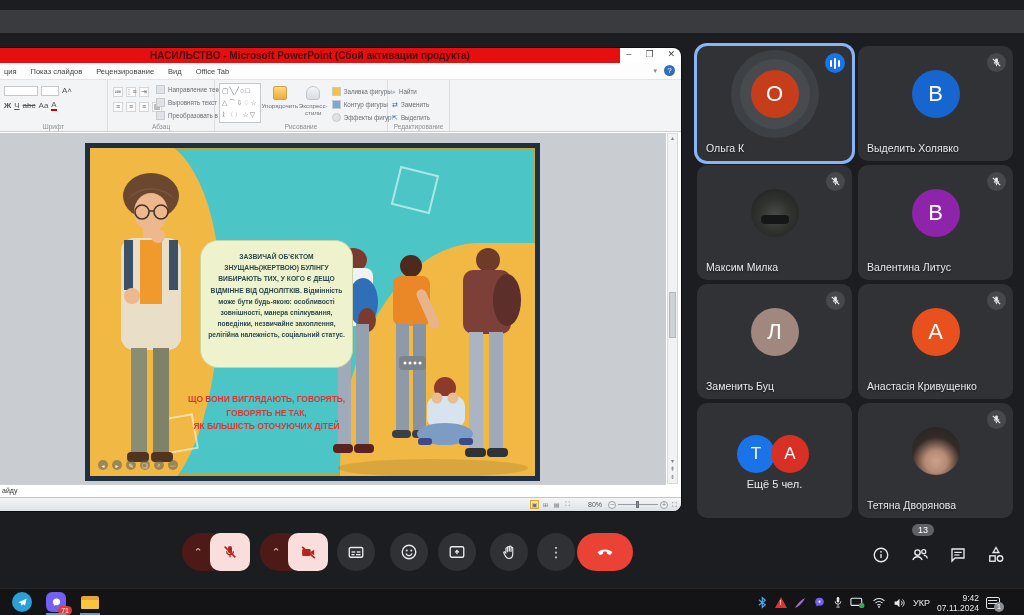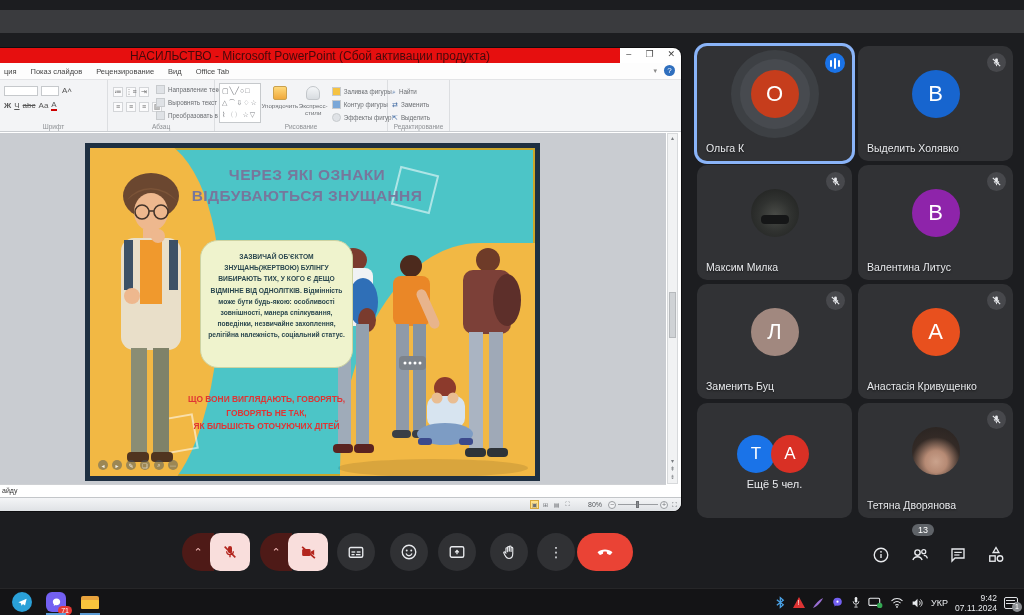--- a/index.html
+++ b/index.html
@@ -8,21 +8,21 @@
     background:#1c1d20; font-family:"Liberation Sans", sans-serif; }
 
   
   .topband{ position:absolute; left:0; top:10px; width:1024px; height:23px; background:#3a3b3e; }
 
   
   .ppt{ position:absolute; left:0; top:48px; width:681px; height:463px; background:#fff;
         border-radius:0 8px 8px 0; overflow:hidden; box-shadow:0 0 0 1px #0e0e10; }
   .ppt-title{ position:absolute; left:0; top:0; width:620px; height:15px; background:#e60f0f;
         display:flex; align-items:center; justify-content:center; }
-  .ppt-title span{ font-size:12px; color:#46090b; white-space:nowrap; }
+  .ppt-title span{ font-size:10px; color:#46090b; white-space:nowrap;font-weight:bold; }
   .ppt-winbtns{ position:absolute; right:6px; top:1px; display:flex; gap:14px; color:#444; font-size:9px; }
   .ppt-winbtns span{ cursor:default; }
   .ppt-menu{ position:absolute; left:0; top:15px; width:100%; height:17px; background:#fdfdfd;
         border-bottom:1px solid #e3e4e6; display:flex; align-items:center; gap:14px; padding-left:4px;
         font-size:7.5px; color:#454545; }
   .ppt-help{ position:absolute; right:6px; top:17px; width:11px; height:11px; border-radius:50%;
         background:#2f6fbe; color:#fff; font-size:8px; display:flex; align-items:center; justify-content:center; }
   .ppt-collapse{ position:absolute; right:24px; top:19px; font-size:7px; color:#8a8a8a; }
 
   .ribbon{ position:absolute; left:0; top:32px; width:100%; height:52px; background:#f3f4f6;
@@ -135,21 +135,21 @@
         border-top:1px solid #262628; }
   .tbicon{ position:absolute; top:3px; width:20px; height:20px; }
   .underline{ position:absolute; top:24px; width:20px; height:2px; background:#5b9bd5; }
   .tg{ border-radius:50%; background:#2aa0d8; display:flex; align-items:center; justify-content:center; }
   .viberapp{ border-radius:6px; background:#7360f2; display:flex; align-items:center; justify-content:center; }
   .vbadge{ position:absolute; right:-6px; bottom:-3px; background:#e53935; color:#fff; font-size:7px;
         border-radius:7px; padding:0 3px; line-height:9px; }
   .folder{ position:relative; }
   .folder .back{ position:absolute; left:1px; top:4px; width:18px; height:12px; background:#e8a33d; border-radius:2px; }
   .folder .front{ position:absolute; left:1px; top:8px; width:18px; height:9px; background:#f8c63d; border-radius:1px; }
-  .tray{ position:absolute; right:0; top:0; height:27px; display:flex; align-items:center; gap:7px; padding-right:6px; }
+  .tray{ position:absolute; right:0; top:0; height:27px; display:flex; align-items:center; gap:7px; padding-right:24px; }
   .tray svg{ display:block; }
   .lang{ font-size:9px; color:#e8eaed; }
   .clock{ text-align:right; font-size:8.5px; color:#e8eaed; line-height:10px; }
   .warn{ width:0; height:0; border-left:6px solid transparent; border-right:6px solid transparent;
         border-bottom:11px solid #d33; position:relative; }
   .warn::after{ content:"!"; position:absolute; left:-1.5px; top:2px; font-size:7px; color:#fff; }
   .notif{ position:relative; width:14px; height:12px; border:1.3px solid #dfe1e4; border-radius:2px; }
   .notif::after{ content:""; position:absolute; left:1px; top:2px; width:9px; height:1.3px; background:#dfe1e4;
         box-shadow:0 3px 0 #dfe1e4; }
   .nbadge{ position:absolute; right:-5px; bottom:-4px; width:10px; height:10px; border-radius:50%;
@@ -346,24 +346,20 @@
 
         <circle cx="122" cy="148" r="11" fill="#8c3a2c"></circle>
         <rect x="104" y="156" width="38" height="32" rx="10" fill="#d7e4f0"></rect>
         <circle cx="114" cy="158" r="5.5" fill="#e9bd92"></circle>
         <circle cx="130" cy="158" r="5.5" fill="#e9bd92"></circle>
         <ellipse cx="122" cy="194" rx="28" ry="11" fill="#7d9cc4"></ellipse>
         <rect x="95" y="198" width="14" height="7" rx="3" fill="#3c4a8c"></rect>
         <rect x="136" y="198" width="14" height="7" rx="3" fill="#3c4a8c"></rect>
       </svg>
 
-      <div class="stitle">
-        <div>ЧЕРЕЗ ЯКІ ОЗНАКИ</div>
-        <div>ВІДБУВАЮТЬСЯ ЗНУЩАННЯ</div>
-      </div>
       <div class="sbody">ЗАЗВИЧАЙ ОБ'ЄКТОМ ЗНУЩАНЬ(ЖЕРТВОЮ) БУЛІНГУ ВИБИРАЮТЬ ТИХ, У КОГО Є ДЕЩО ВІДМІННЕ ВІД ОДНОЛІТКІВ. Відмінність може бути будь-якою: особливості зовнішності, манера спілкування, поведінки, незвичайне захоплення, релігійна належність, соціальний статус.</div>
       <div class="sfooter">
         <div>ЩО ВОНИ ВИГЛЯДАЮТЬ, ГОВОРЯТЬ,</div>
         <div>ГОВОРЯТЬ НЕ ТАК,</div>
         <div>ЯК БІЛЬШІСТЬ ОТОЧУЮЧИХ ДІТЕЙ</div>
       </div>
       <div class="navdots">
         <div>◂</div>
         <div>▸</div>
         <div>✎</div>

